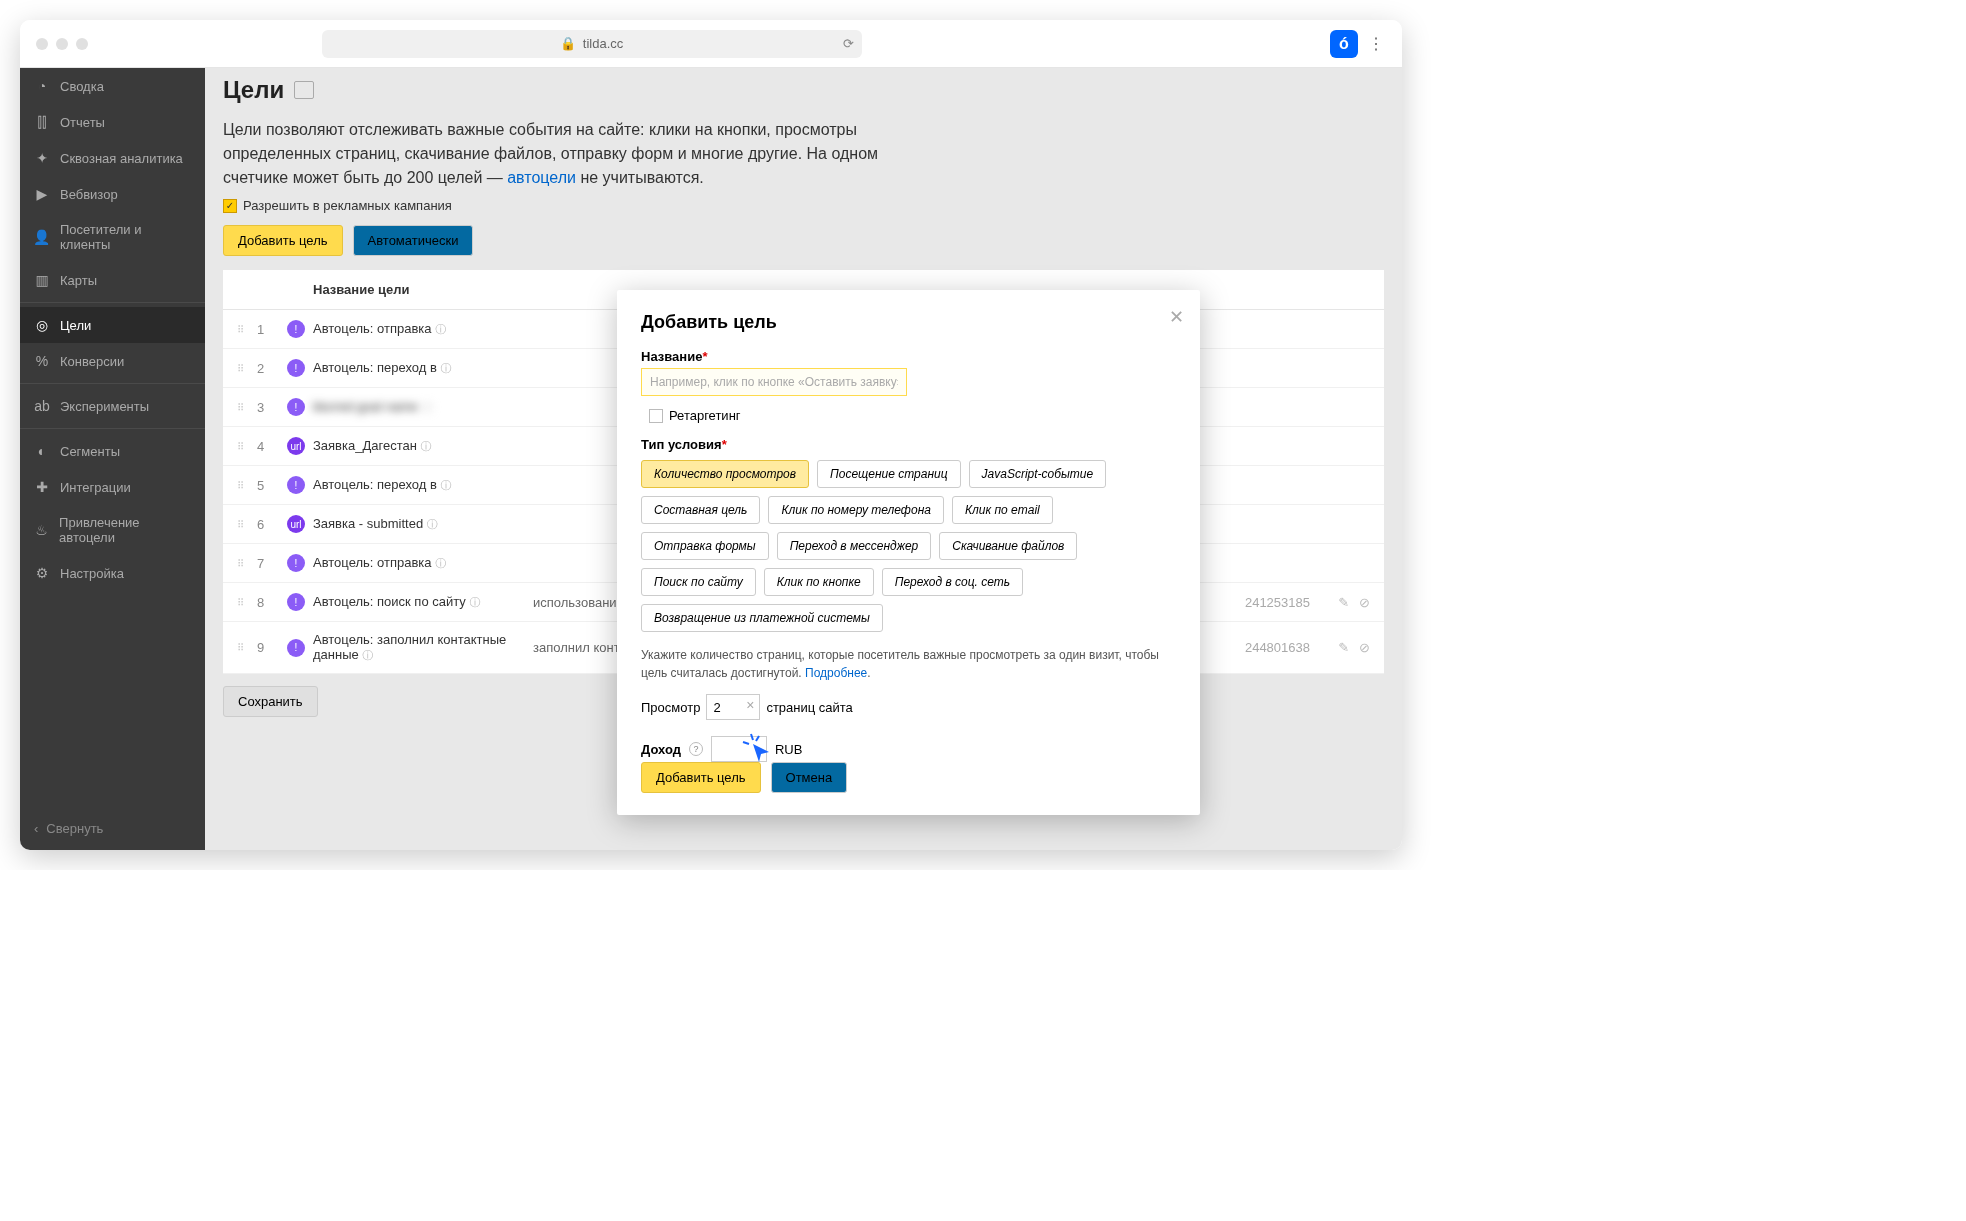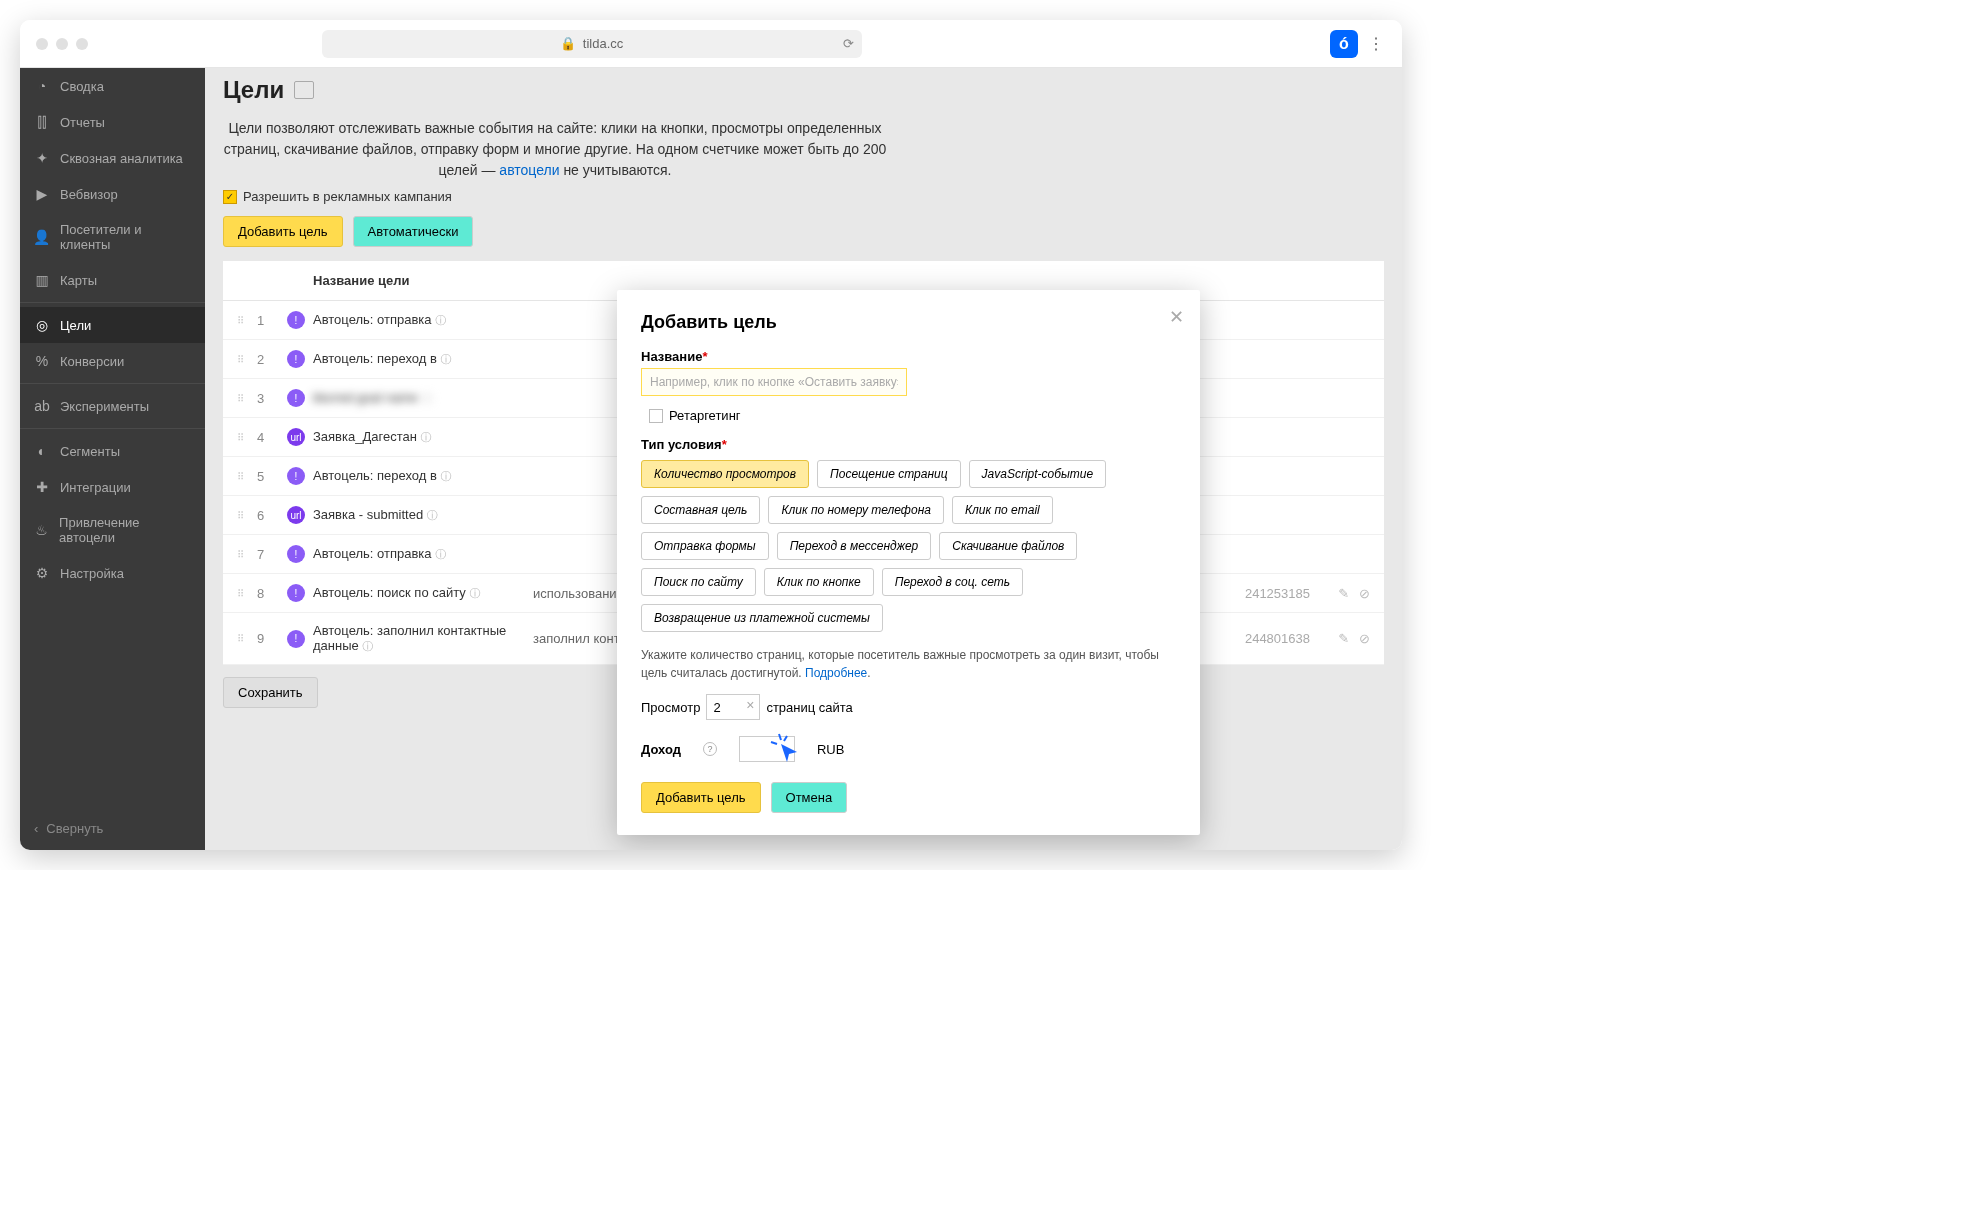--- a/index.html
+++ b/index.html
@@ -21,27 +21,27 @@
 .sidebar-sep { height: 1px; background: #4a4a4a; margin: 4px 0; }
 .sidebar-collapse { margin-top: auto; padding: 14px; display: flex; align-items: center; gap: 8px; color: #888; font-size: 13px; }
 
 .main { flex: 1; background: #e8e8e8; overflow: hidden; position: relative; }
 .topbar { padding: 14px 18px 6px; display: flex; align-items: center; gap: 10px; font-size: 13px; color: #666; }
 .topbar .proj { color: #333; }
 .topbar .chev { color: #888; }
 .page-h { padding: 8px 18px 14px; display: flex; align-items: center; gap: 10px; }
 .page-h h1 { font-size: 24px; font-weight: 600; color: #222; }
 .page-h .book { width: 20px; height: 18px; border: 1px solid #aaa; border-radius: 2px; }
-.page-desc { padding: 0 18px 6px; font-size: 14px; color: #333; line-height: 1.5; max-width: 700px; text-align: center; }
+.page-desc { padding: 0 18px 6px; font-size: 16px; color: #333; line-height: 1.5; max-width: 700px; }
 .page-desc a { color: #0066cc; text-decoration: none; }
 .perm-row { padding: 2px 18px 10px; font-size: 13px; color: #333; display: flex; align-items: center; gap: 6px; }
 .perm-row .ck { width: 14px; height: 14px; background: #ffcc00; border: 1px solid #c90; display: flex; align-items: center; justify-content: center; font-size: 10px; }
 
 .btn-row { padding: 2px 18px 14px; display: flex; gap: 10px; }
-.btn { padding: 7px 14px; font-size: 13px; border: 1px solid #ccc; background: #5eead4; border-radius: 3px; cursor: pointer; }
+.btn { padding: 7px 14px; font-size: 13px; border: 1px solid #ccc; background: #0369a1; border-radius: 3px; cursor: pointer; }
 .btn-yellow { background: #ffdb4d; border-color: #e6c23d; }
 
 .table-wrap { background: #fff; margin: 0 18px; }
 .thead { display: flex; padding: 12px 14px; border-bottom: 1px solid #e5e5e5; font-size: 13px; font-weight: 600; color: #333; }
 .trow { display: flex; align-items: center; padding: 10px 14px; border-bottom: 1px solid #f0f0f0; font-size: 13px; color: #333; }
 .trow .drag { width: 20px; color: #ccc; font-size: 10px; letter-spacing: -2px; }
 .trow .num { width: 30px; color: #888; }
 .trow .ricon { width: 26px; }
 .trow .ricon span { width: 18px; height: 18px; border-radius: 50%; display: inline-flex; align-items: center; justify-content: center; font-size: 10px; color: #fff; }
 .ric-purple { background: #8b5cf6; }
@@ -69,21 +69,21 @@
 .pill.sel { background: #ffeba0; border-color: #e6c23d; }
 
 .help-txt { font-size: 12px; color: #555; line-height: 1.5; margin-bottom: 12px; }
 .help-txt a { color: #0066cc; text-decoration: none; }
 
 .view-row { display: flex; align-items: center; gap: 6px; font-size: 13px; margin-bottom: 16px; }
 .view-row input { width: 54px; height: 26px; border: 1px solid #ccc; padding: 0 6px; font-size: 13px; }
 .view-row .xclr { position: relative; }
 .view-row .xclr::after { content: '×'; position: absolute; right: 6px; top: 3px; color: #aaa; font-size: 14px; pointer-events: none; }
 
-.income-row { display: flex; align-items: center; gap: 22px; font-size: 13px; margin-bottom: 20px; }
+.income-row { display: flex; align-items: center; gap: 8px; font-size: 13px; }
 .income-row .lbl { font-weight: 600; }
 .income-row .info { width: 14px; height: 14px; border: 1px solid #bbb; border-radius: 50%; font-size: 9px; display: inline-flex; align-items: center; justify-content: center; color: #888; }
 .income-row input { width: 56px; height: 26px; border: 1px solid #ccc; }
 .cursor-ptr { position: absolute; margin-left: -28px; margin-top: -6px; pointer-events: none; }
 
 .modal-btns { display: flex; gap: 10px; }
 </style>
 </head>
 <body>
 

